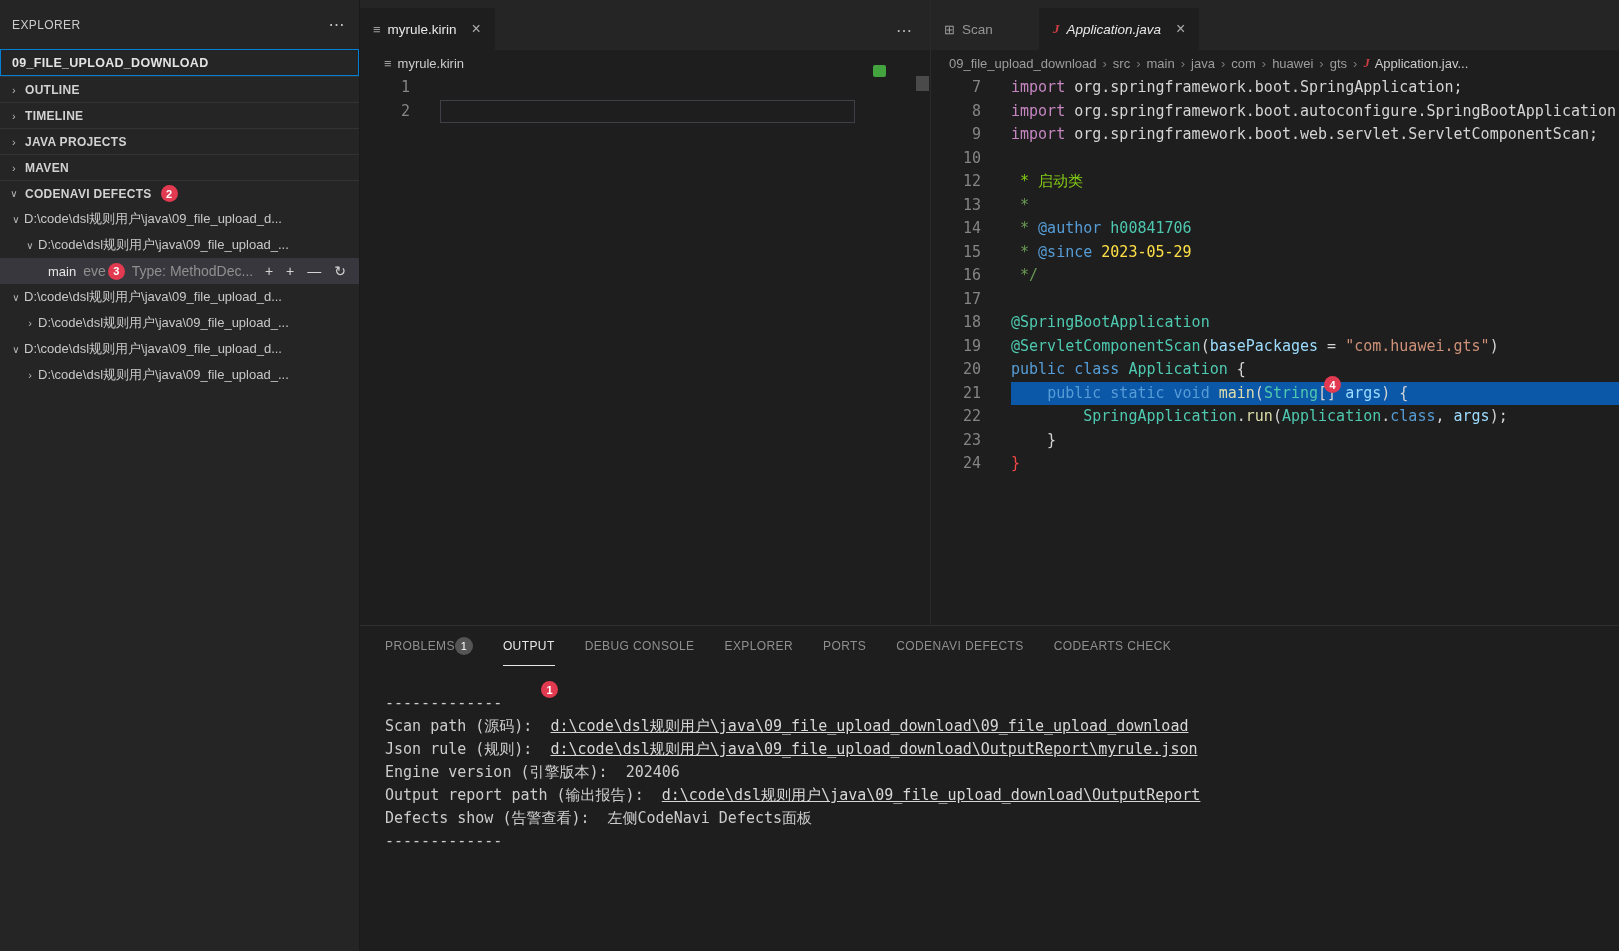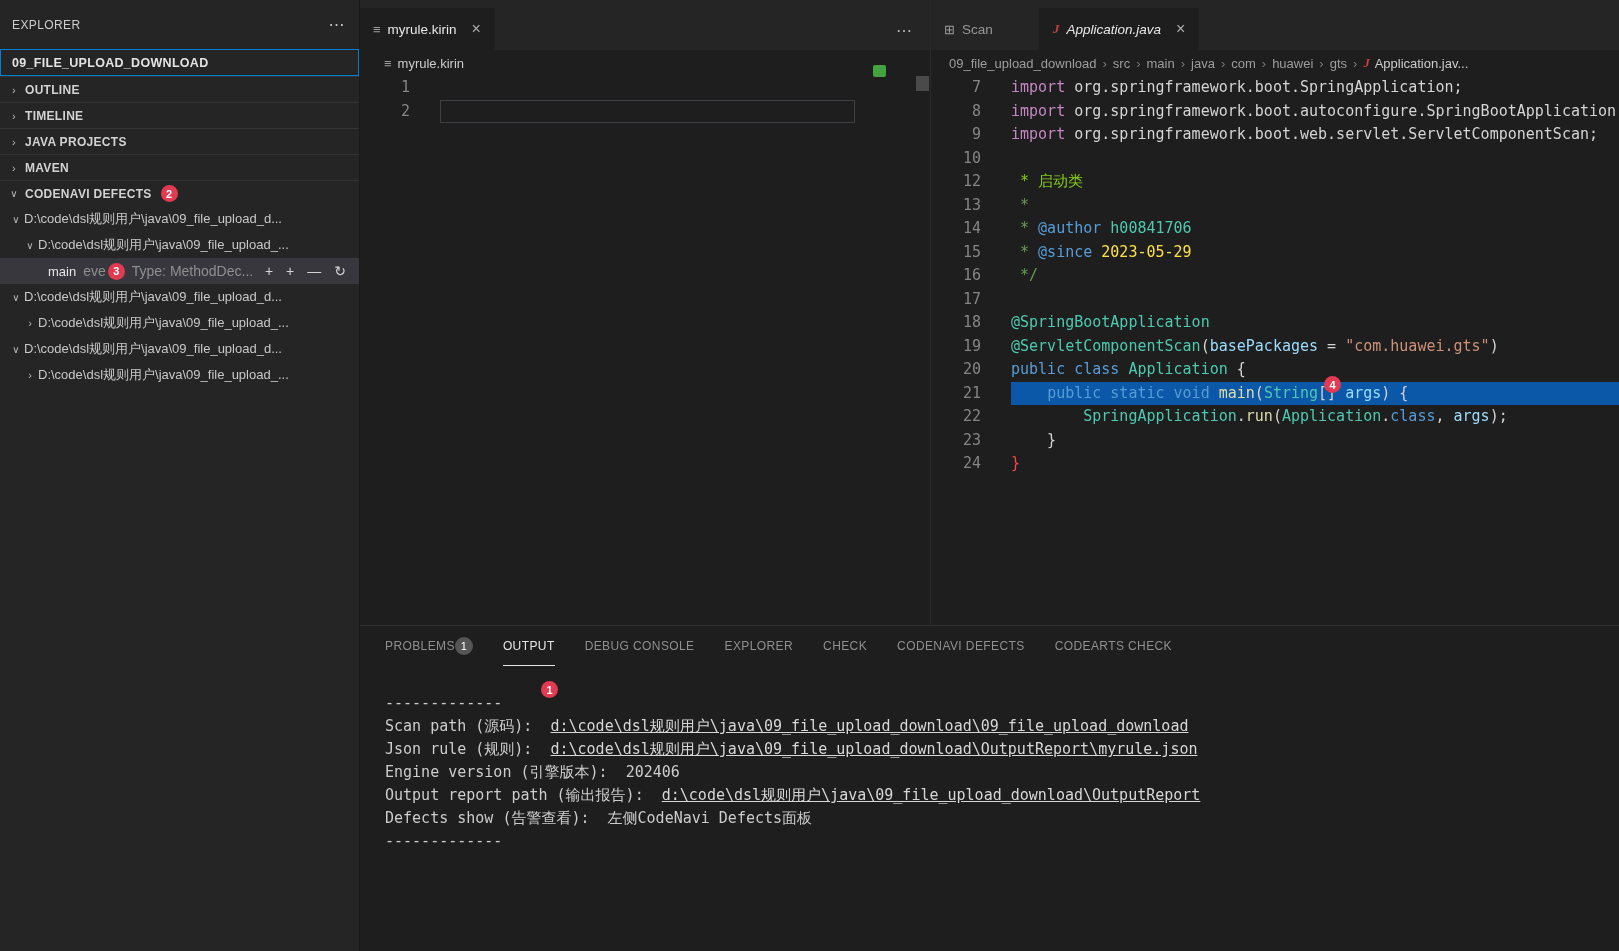--- a/index.html
+++ b/index.html
@@ -261,21 +261,21 @@
       <div class="panel-tab active">
         <span>OUTPUT</span>
       </div>
       <div class="panel-tab">
         <span>DEBUG CONSOLE</span>
       </div>
       <div class="panel-tab">
         <span>EXPLORER</span>
       </div>
       <div class="panel-tab">
-        <span>CHECK</span>
+        <span>PORTS</span>
       </div>
       <div class="panel-tab">
         <span>CODENAVI DEFECTS</span>
       </div>
       <div class="panel-tab">
         <span>CODEARTS CHECK</span>
       </div>
     </div>
   <div class="notif-badge">1</div>
   <div id="output-lines" class="output">

